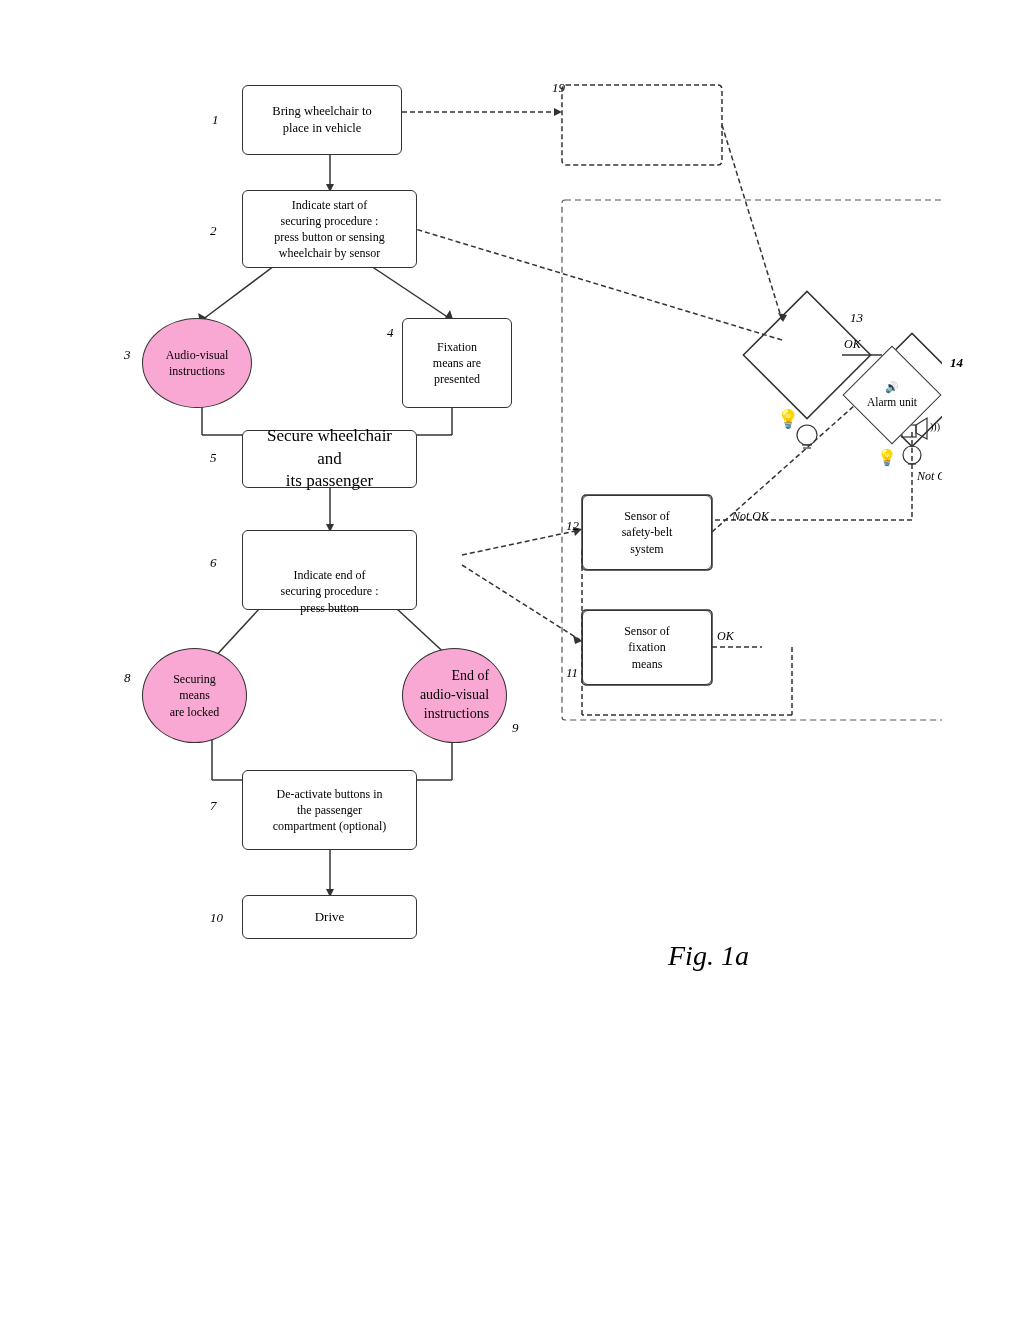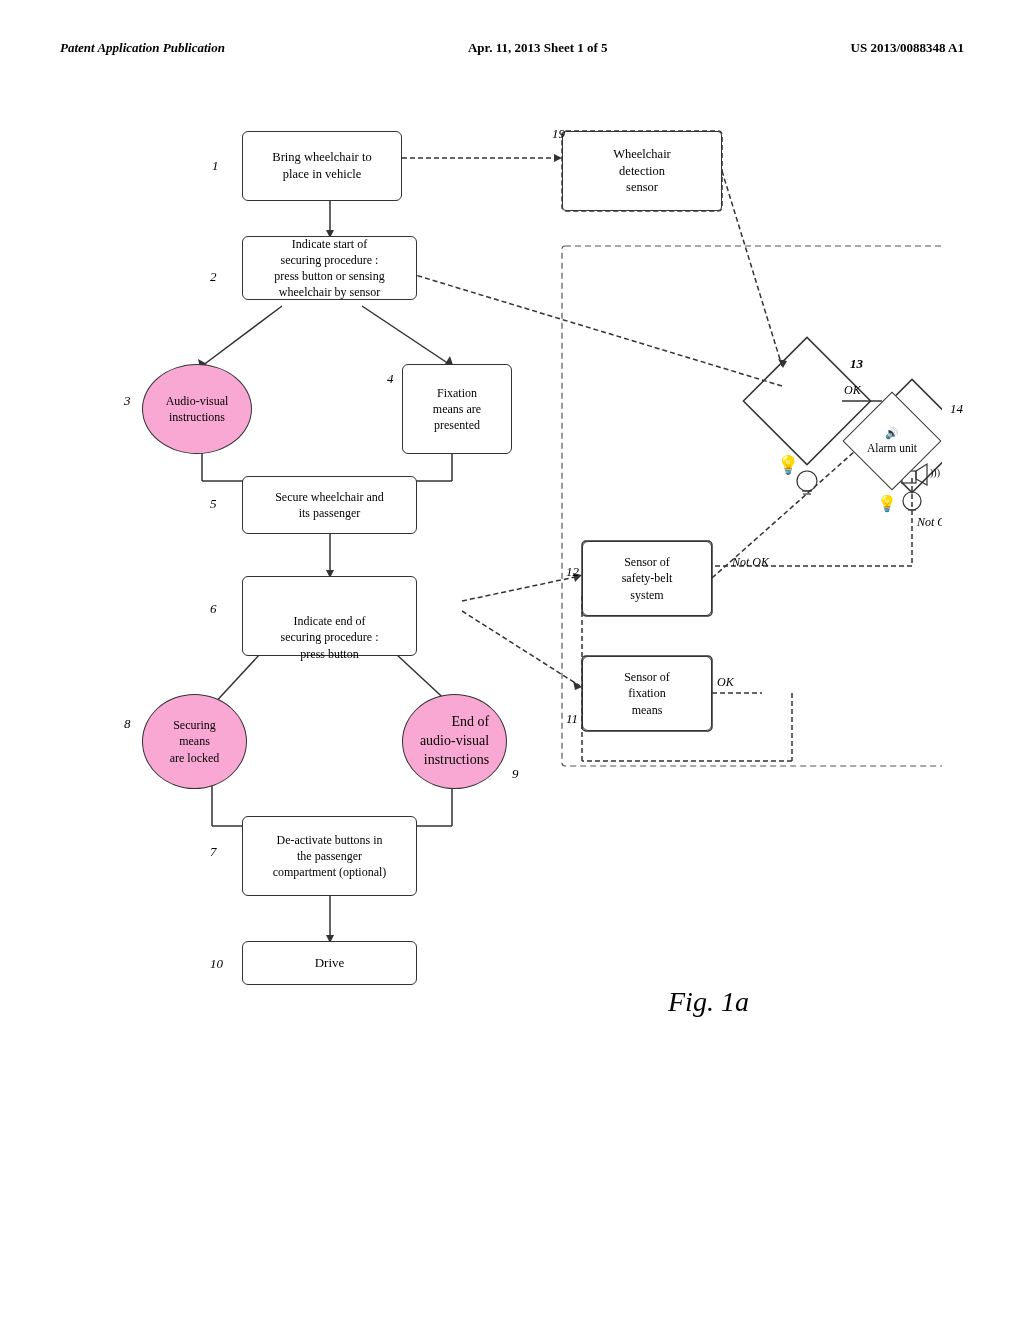--- a/index.html
+++ b/index.html
@@ -99,25 +99,20 @@
       position: absolute;
       font-size: 13px;
       font-style: italic;
     }
   </style>
 </head>
 <body>
 
 <div class="page">
 
-  <div class="header">
-    <div class="header-left">Patent Application Publication</div>
-    <div class="header-center">Apr. 11, 2013  Sheet 1 of 5</div>
-    <div class="header-right">US 2013/0088348 A1</div>
-  </div>
 
   <div class="diagram-container">
 
     <svg class="connector-svg">
 
       <line x1="248" y1="100" x2="248" y2="150" stroke="#333" stroke-width="1.5"></line>
       <polygon points="248,152 244,144 252,144" fill="#333"></polygon>
 
       <line x1="200" y1="220" x2="120" y2="280" stroke="#333" stroke-width="1.5"></line>
       <polygon points="118,282 116,273 125,278" fill="#333"></polygon>
@@ -202,34 +197,29 @@
       <text x="635" y="600" font-size="12" font-style="italic" font-family="Times New Roman">OK</text>
 
       <rect x="480" y="160" width="390" height="520" fill="none" stroke="#555" stroke-width="1.2" stroke-dasharray="6,4" rx="3"></rect>
 
       <line x1="710" y1="607" x2="710" y2="675" stroke="#333" stroke-width="1.5" stroke-dasharray="5,3"></line>
       <line x1="710" y1="675" x2="500" y2="675" stroke="#333" stroke-width="1.5" stroke-dasharray="5,3"></line>
       <line x1="500" y1="675" x2="500" y2="507" stroke="#333" stroke-width="1.5" stroke-dasharray="5,3"></line>
 
     </svg>
 
-    <div class="node node-rect" style="left:480px; top:45px; width:160px; height:80px; border-radius:4px;">
-      <span style="white-space:pre-line; font-size:12.5px; text-align:center;">Wheelchair
-detection
-sensor</span>
-    </div>
     <div class="num-label" style="left:470px; top:40px;">19</div>
 
     <div class="node node-rect" style="left:160px; top:45px; width:160px; height:70px;">
       <span style="white-space:pre-line; font-size:12.5px; text-align:center;">Bring wheelchair to
 place in vehicle</span>
     </div>
     <div class="num-label" style="left:130px; top:72px;">1</div>
 
-    <div class="node node-rect" style="left:160px; top:150px; width:175px; height:64px;">
+    <div class="node node-rect" style="left:160px; top:150px; width:175px; height:78px;">
       <span style="white-space:pre-line; font-size:12px; text-align:center;">Indicate start of
 securing procedure :
 press button or sensing
 wheelchair by sensor</span>
     </div>
     <div class="num-label" style="left:128px; top:183px;">2</div>
 
     <div class="node node-circle" style="left:60px; top:278px; width:110px; height:90px; border-radius:50%;">
       <span style="white-space:pre-line; font-size:12px; text-align:center;">Audio-visual
 instructions</span>
@@ -237,21 +227,21 @@
     <div class="num-label" style="left:42px; top:307px;">3</div>
 
     <div class="node node-rect" style="left:320px; top:278px; width:110px; height:90px;">
       <span style="white-space:pre-line; font-size:12px; text-align:center;">Fixation
 means are
 presented</span>
     </div>
     <div class="num-label" style="left:305px; top:285px;">4</div>
 
     <div class="node node-rect" style="left:160px; top:390px; width:175px; height:58px;">
-      <span style="white-space:pre-line; font-size:12px; text-align:center;">Secure wheelchair and
+      <span style="white-space:pre-line; font-size:17px; text-align:center;">Secure wheelchair and
 its passenger</span>
     </div>
     <div class="num-label" style="left:128px; top:410px;">5</div>
 
     <div class="node node-rect" style="left:160px; top:490px; width:175px; height:80px;">
       <span style="white-space:pre-line; font-size:12px; text-align:center;margin-top:43px;">Indicate end of
 securing procedure :
 press button</span>
     </div>
     <div class="num-label" style="left:128px; top:515px;">6</div>
@@ -289,34 +279,34 @@
     </div>
     <div class="num-label" style="left:484px; top:478px;">12</div>
 
     <div class="node node-rect" style="left:500px; top:570px; width:130px; height:75px; z-index:2;">
       <span style="white-space:pre-line; font-size:12px; text-align:center;">Sensor of
 fixation
 means</span>
     </div>
     <div class="num-label" style="left:484px; top:625px;">11</div>
 
-    <div class="num-label" style="left:768px; top:270px;font-weight:bold;">13</div>
+    <div class="num-label" style="left:768px; top:270px;">13</div>
 
     <div style="position:absolute; left:695px; top:368px; font-size:18px;">💡</div>
 
     <div style="position:absolute; left:760px; top:305px; width:100px; height:100px; z-index:2;">
       <div style="width:70px; height:70px; border:1.5px solid #333; background:#fff;
                   transform:rotate(45deg); position:absolute; left:15px; top:15px;"></div>
       <div style="position:absolute; left:0; top:0; width:100px; height:100px;
                   display:flex; flex-direction:column; align-items:center; justify-content:center; text-align:center;
                   font-size:12px; line-height:1.3;">
         <span style="font-size:11px;">🔊</span>
         <span style="white-space:pre-line; font-size:11.5px;">Alarm unit</span>
       </div>
     </div>
-    <div class="num-label" style="left:868px; top:315px;">14</div>
+    <div class="num-label" style="left:868px; top:315px;font-weight:bold;">14</div>
 
     <div style="position:absolute; left:795px; top:408px; font-size:16px;">💡</div>
 
     <div class="fig-label" style="left:560px; top:900px;">Fig. 1a</div>
 
   </div>
 </div>
 
 </body></html>

